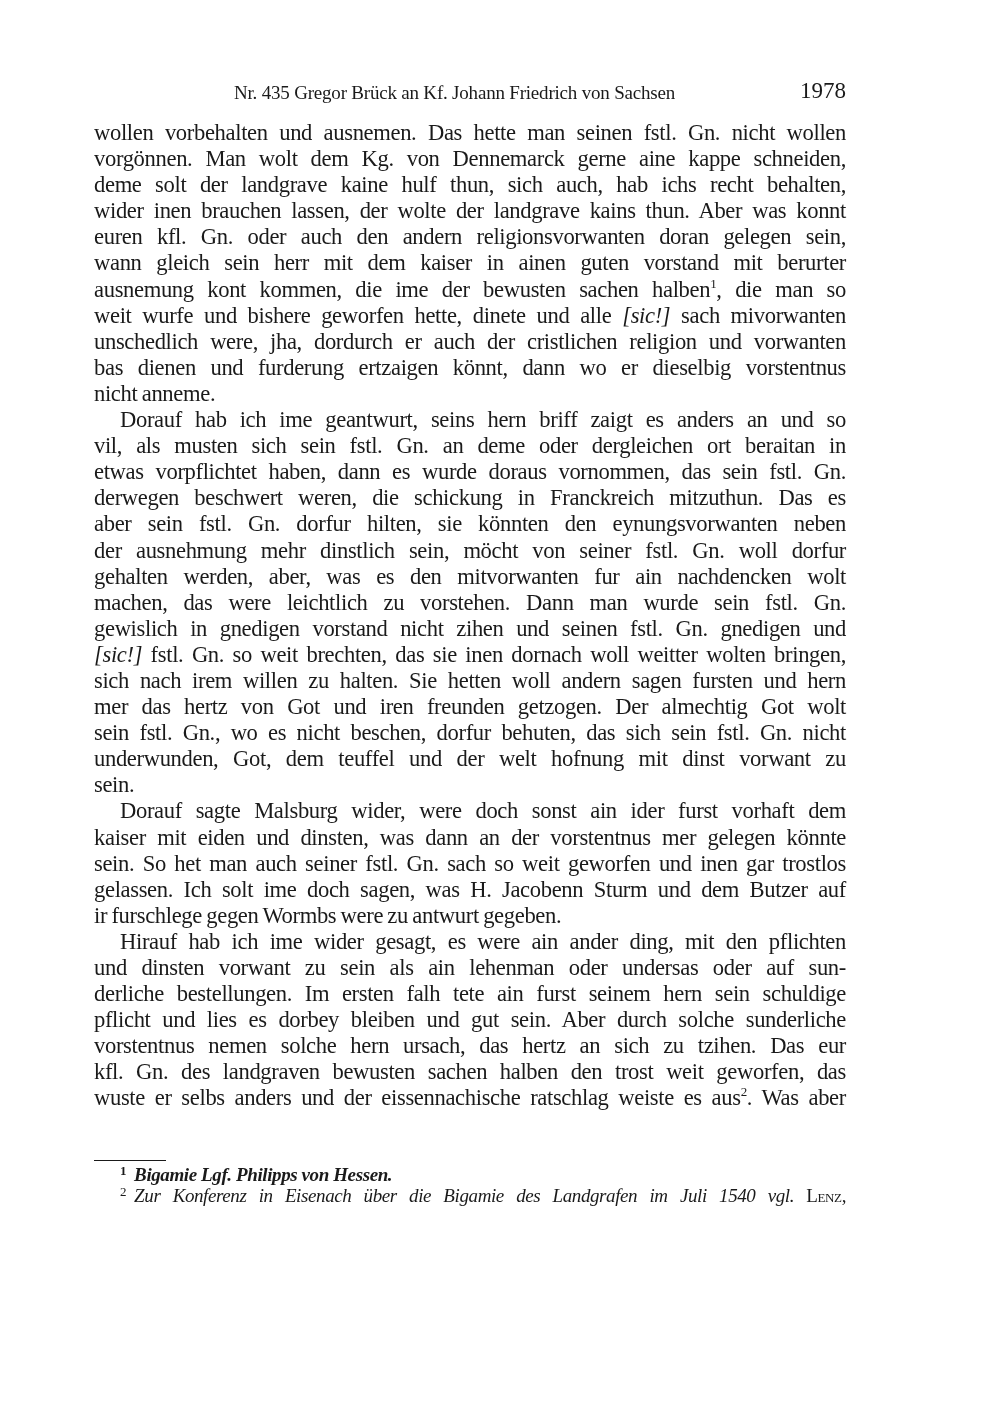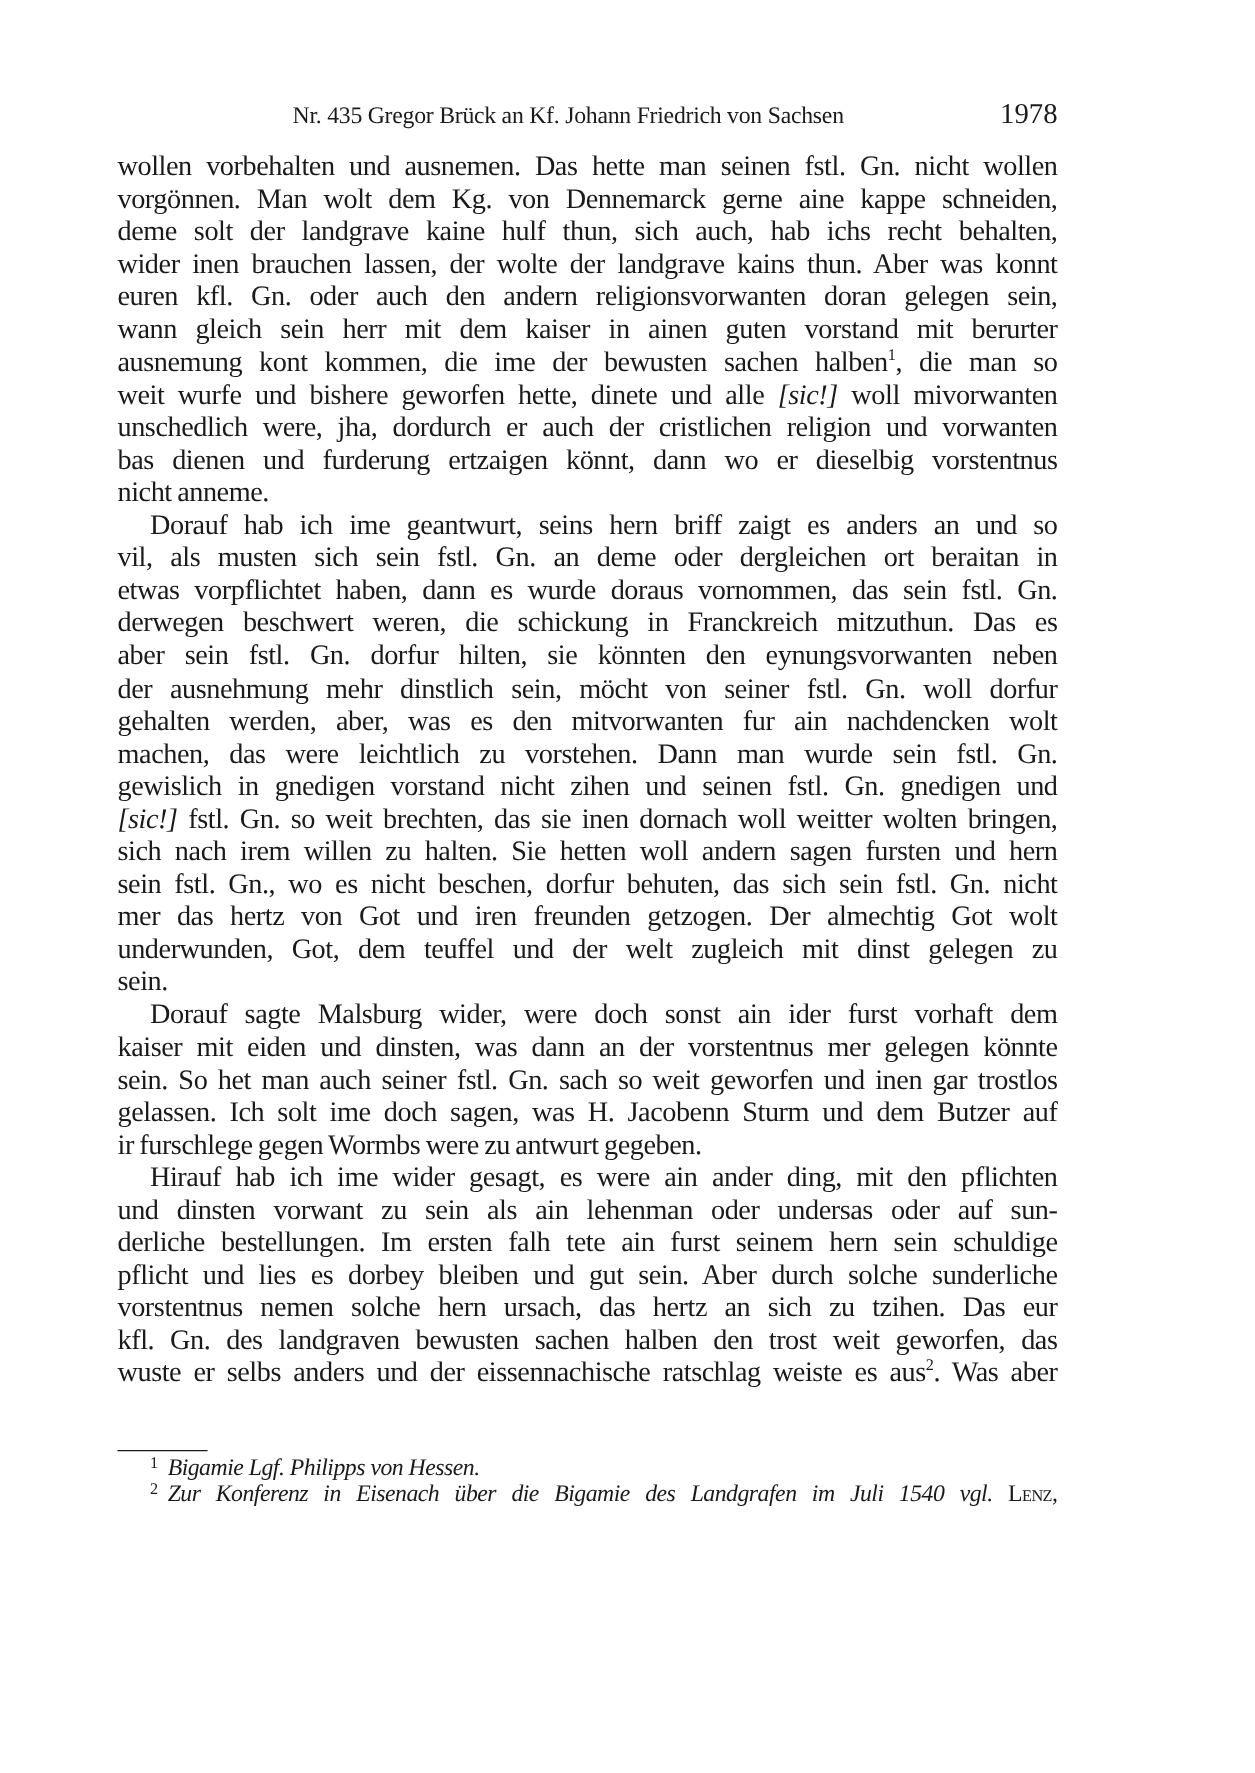--- a/index.html
+++ b/index.html
@@ -10,21 +10,21 @@
     .page-number { position: absolute; right: 0; top: -2px; font-size: 23px; }
     .body-text { position: absolute; left: 94px; top: 120px; width: 752px; font-family: "Liberation Serif", serif; font-size: 22.6px; }
     .line { height: 26.1px; line-height: 26.1px; text-align: justify; text-align-last: justify; white-space: nowrap; overflow: visible; word-spacing: -1px; letter-spacing: -0.35px; }
     .line.last { text-align-last: left; }
     .line.indent { padding-left: 26px; }
     sup { font-size: 13px; line-height: 0; vertical-align: 9px; }
     .it { font-style: italic; }
     .footnote-rule { position: absolute; left: 94px; top: 1160px; width: 72px; height: 1px; background: #1a1a1a; }
     .footnotes { position: absolute; left: 94px; top: 1165px; width: 752px; font-family: "Liberation Serif", serif; font-size: 19px; font-style: italic; }
     .fn-line { height: 20.5px; line-height: 20.5px; text-align: justify; text-align-last: justify; white-space: nowrap; letter-spacing: -0.4px; }
-    .fn-line.last { text-align-last: left; }
+    .fn-line.last { text-align-last: left; font-weight: bold; }
     .fn-line.indent { padding-left: 26px; }
     .fn-mark { font-style: normal; font-size: 13px; vertical-align: 6px; line-height: 0; margin-right: 8px; }
     .smallcaps { font-style: normal; font-variant: small-caps; }
   </style>
 </head>
 <body>
 
 <div class="page">
 
   <div class="header">
@@ -33,39 +33,39 @@
   </div>
 
   <div class="body-text">
     <div class="line"><span>wollen vorbehalten und ausnemen. Das hette man seinen fstl. Gn. nicht wollen</span></div>
     <div class="line"><span>vorgönnen. Man wolt dem Kg. von Dennemarck gerne aine kappe schneiden,</span></div>
     <div class="line"><span>deme solt der landgrave kaine hulf thun, sich auch, hab ichs recht behalten,</span></div>
     <div class="line"><span>wider inen brauchen lassen, der wolte der landgrave kains thun. Aber was konnt</span></div>
     <div class="line"><span>euren kfl. Gn. oder auch den andern religionsvorwanten doran gelegen sein,</span></div>
     <div class="line"><span>wann gleich sein herr mit dem kaiser in ainen guten vorstand mit berurter</span></div>
     <div class="line"><span>ausnemung kont kommen, die ime der bewusten sachen halben</span><sup>1</sup><span>, die man so</span></div>
-    <div class="line"><span>weit wurfe und bishere geworfen hette, dinete und alle</span> <span class="it">[sic!]</span> <span>woll mivorwanten</span></div>
+    <div class="line"><span>weit wurfe und bishere geworfen hette, dinete und alle</span> <span class="it">[sic!]</span> <span>sach mivorwanten</span></div>
     <div class="line"><span>unschedlich were, jha, dordurch er auch der cristlichen religion und vorwanten</span></div>
     <div class="line"><span>bas dienen und furderung ertzaigen könnt, dann wo er dieselbig vorstentnus</span></div>
     <div class="line last"><span>nicht anneme.</span></div>
 
     <div class="line indent"><span>Dorauf hab ich ime geantwurt, seins hern briff zaigt es anders an und so</span></div>
     <div class="line"><span>vil, als musten sich sein fstl. Gn. an deme oder dergleichen ort beraitan in</span></div>
     <div class="line"><span>etwas vorpflichtet haben, dann es wurde doraus vornommen, das sein fstl. Gn.</span></div>
     <div class="line"><span>derwegen beschwert weren, die schickung in Franckreich mitzuthun. Das es</span></div>
     <div class="line"><span>aber sein fstl. Gn. dorfur hilten, sie könnten den eynungsvorwanten neben</span></div>
     <div class="line"><span>der ausnehmung mehr dinstlich sein, möcht von seiner fstl. Gn. woll dorfur</span></div>
     <div class="line"><span>gehalten werden, aber, was es den mitvorwanten fur ain nachdencken wolt</span></div>
     <div class="line"><span>machen, das were leichtlich zu vorstehen. Dann man wurde sein fstl. Gn.</span></div>
     <div class="line"><span>gewislich in gnedigen vorstand nicht zihen und seinen fstl. Gn. gnedigen und</span></div>
     <div class="line"><span class="it">[sic!]</span> <span>fstl. Gn. so weit brechten, das sie inen dornach woll weitter wolten bringen,</span></div>
     <div class="line"><span>sich nach irem willen zu halten. Sie hetten woll andern sagen fursten und hern</span></div>
+    <div class="line"><span>mer das hertz von Got und iren freunden getzogen. Der almechtig Got wolt</span></div>
     <div class="line"><span>sein fstl. Gn., wo es nicht beschen, dorfur behuten, das sich sein fstl. Gn. nicht</span></div>
-    <div class="line"><span>mer das hertz von Got und iren freunden getzogen. Der almechtig Got wolt</span></div>
-    <div class="line"><span>underwunden, Got, dem teuffel und der welt zugleich mit dinst gelegen zu</span></div>
+    <div class="line"><span>underwunden, Got, dem teuffel und der welt hofnung mit dinst vorwant zu</span></div>
     <div class="line last"><span>sein.</span></div>
 
     <div class="line indent"><span>Dorauf sagte Malsburg wider, were doch sonst ain ider furst vorhaft dem</span></div>
     <div class="line"><span>kaiser mit eiden und dinsten, was dann an der vorstentnus mer gelegen könnte</span></div>
     <div class="line"><span>sein. So het man auch seiner fstl. Gn. sach so weit geworfen und inen gar trostlos</span></div>
     <div class="line"><span>gelassen. Ich solt ime doch sagen, was H. Jacobenn Sturm und dem Butzer auf</span></div>
     <div class="line last"><span>ir furschlege gegen Wormbs were zu antwurt gegeben.</span></div>
 
     <div class="line indent"><span>Hirauf hab ich ime wider gesagt, es were ain ander ding, mit den pflichten</span></div>
     <div class="line"><span>und dinsten vorwant zu sein als ain lehenman oder undersas oder auf sun-</span></div>

